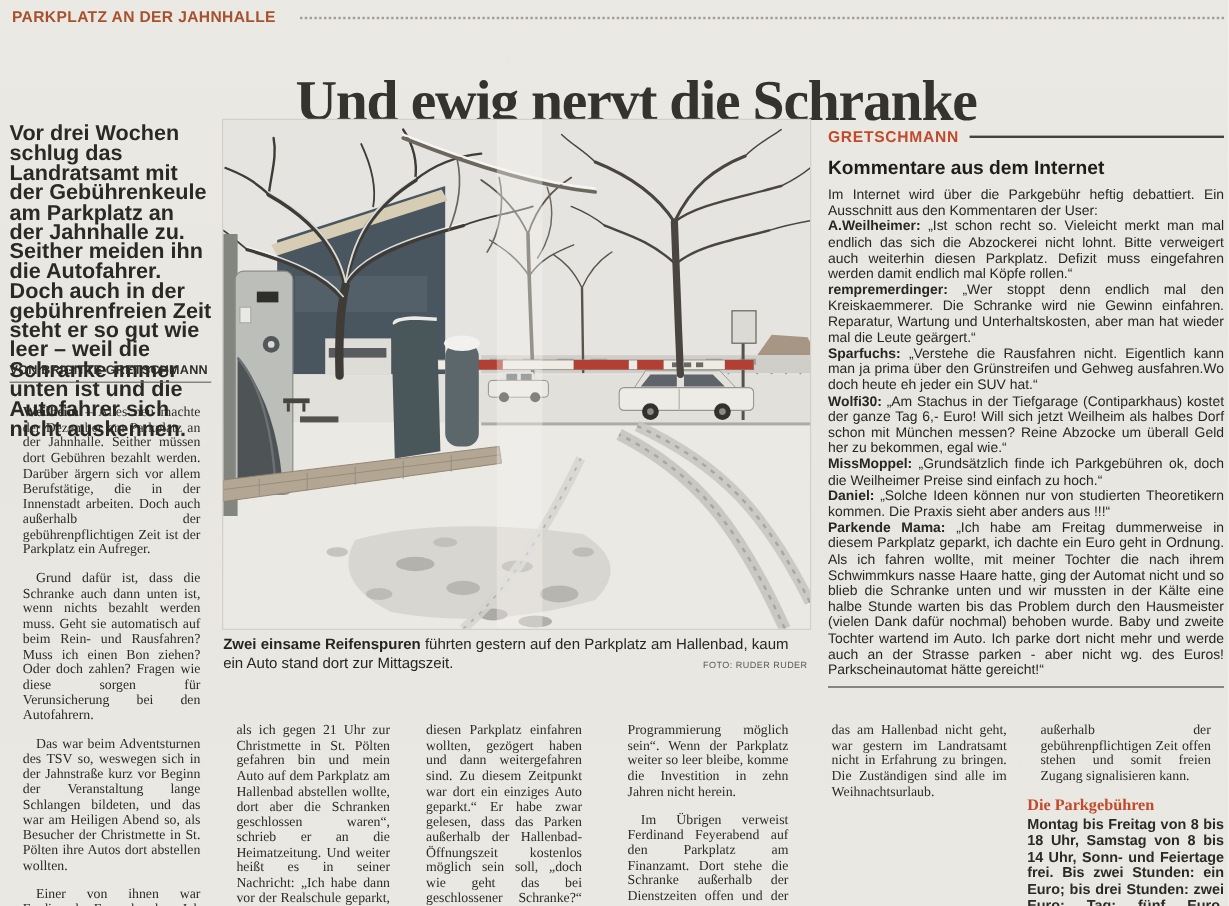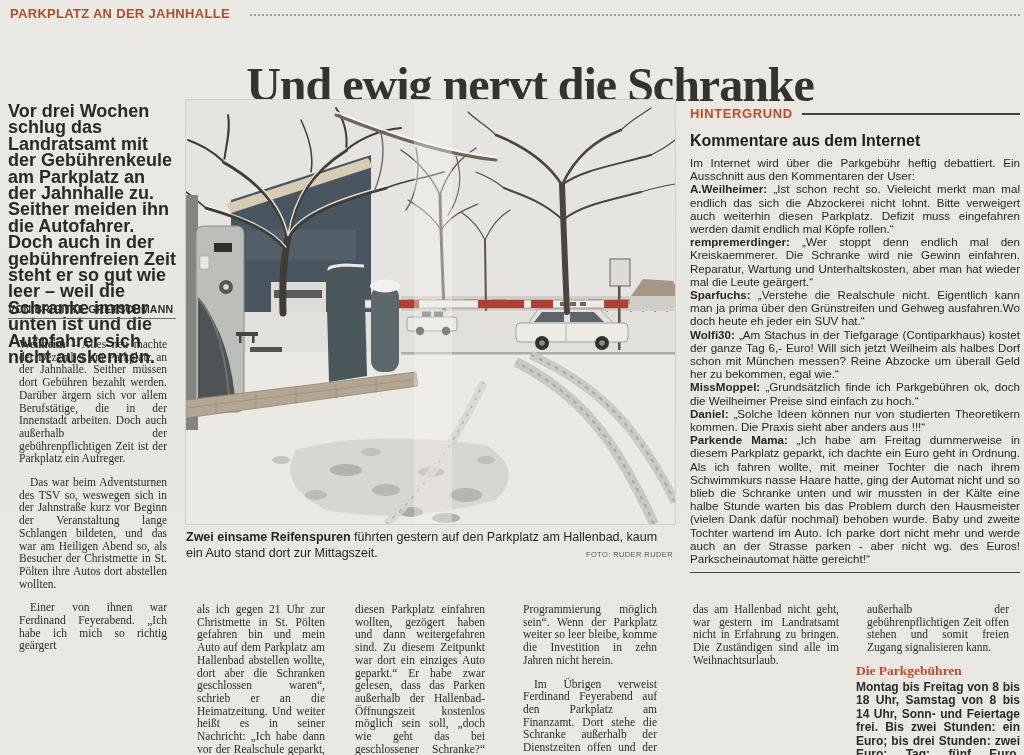--- a/index.html
+++ b/index.html
@@ -58,20 +58,21 @@
   <div class="kicker-rule"></div>
 
   <h1 class="headline">Und ewig nervt die Schranke</h1>
 
   <div class="lead">Vor drei Wochen schlug das Landratsamt mit der Gebührenkeule am Parkplatz an der Jahnhalle zu. Seither meiden ihn die Autofahrer. Doch auch in der gebührenfreien Zeit steht er so gut wie leer – weil die Schranke immer unten ist und die Autofahrer sich nicht auskennen.</div>
   <div class="byline">VON BRIGITTE GRETSCHMANN</div>
   <div class="byline-rule"></div>
 
   <div class="article-left serif">
     <p><b>Weilheim</b><span> – Alles neu machte der Dezember am Parkplatz an der Jahnhalle. Seither müssen dort Gebühren bezahlt werden. Darüber ärgern sich vor allem Berufstätige, die in der Innenstadt arbeiten. Doch auch außerhalb der gebührenpflichtigen Zeit ist der Parkplatz ein Aufreger.</span></p>
+    <p>Grund dafür ist, dass die Schranke auch dann unten ist, wenn nichts bezahlt werden muss. Geht sie automatisch auf beim Rein- und Rausfahren? Muss ich einen Bon ziehen? Oder doch zahlen? Fragen wie diese sorgen für Verunsicherung bei den Autofahrern.</p>
     <p>Das war beim Adventsturnen des TSV so, weswegen sich in der Jahnstraße kurz vor Beginn der Veranstaltung lange Schlangen bildeten, und das war am Heiligen Abend so, als Besucher der Christmette in St. Pölten ihre Autos dort abstellen wollten.</p>
     <p>Einer von ihnen war Ferdinand Feyerabend. „Ich habe ich mich so richtig geärgert</p>
   </div>
 
   <div class="photo">
     <svg width="489" height="424" viewBox="0 0 489 424" xmlns="http://www.w3.org/2000/svg">
 
       <rect x="0" y="0" width="489" height="424" fill="#e5e4e0"></rect>
 
       <polygon points="45,100 185,55 185,212 45,212" fill="#49565f"></polygon>
@@ -261,29 +262,29 @@
     </svg>
   </div>
 
   <div class="caption">
     <b>Zwei einsame Reifenspuren</b><span> führten gestern auf den Parkplatz am Hallenbad, kaum ein Auto stand dort zur Mittagszeit.</span>
     <span class="credit">FOTO: RUDER RUDER</span>
   </div>
 
   <div class="bg-col">
     <div class="bg-head">
-      <span class="bg-label">HINTERGRUND</span>
+      <span class="bg-label">GRETSCHMANN</span>
       <span class="bg-rule"></span>
     </div>
     <div class="bg-title">Kommentare aus dem Internet</div>
     <div class="comments">
       <p>Im Internet wird über die Parkgebühr heftig debattiert. Ein Ausschnitt aus den Kommentaren der User:</p>
       <p><b>A.Weilheimer:</b><span> „Ist schon recht so. Vieleicht merkt man mal endlich das sich die Abzockerei nicht lohnt. Bitte verweigert auch weiterhin diesen Parkplatz. Defizit muss eingefahren werden damit endlich mal Köpfe rollen.“</span></p>
       <p><b>rempremerdinger:</b><span> „Wer stoppt denn endlich mal den Kreiskaemmerer. Die Schranke wird nie Gewinn einfahren. Reparatur, Wartung und Unterhaltskosten, aber man hat wieder mal die Leute geärgert.“</span></p>
-      <p><b>Sparfuchs:</b><span> „Verstehe die Realschule nicht. Eigentlich kann man ja prima über den Grünstreifen und Gehweg ausfahren.Wo doch heute eh jeder ein SUV hat.“</span></p>
+      <p><b>Sparfuchs:</b><span> „Verstehe die Rausfahren nicht. Eigentlich kann man ja prima über den Grünstreifen und Gehweg ausfahren.Wo doch heute eh jeder ein SUV hat.“</span></p>
       <p><b>Wolfi30:</b><span> „Am Stachus in der Tiefgarage (Contiparkhaus) kostet der ganze Tag 6,- Euro! Will sich jetzt Weilheim als halbes Dorf schon mit München messen? Reine Abzocke um überall Geld her zu bekommen, egal wie.“</span></p>
       <p><b>MissMoppel:</b><span> „Grundsätzlich finde ich Parkgebühren ok, doch die Weilheimer Preise sind einfach zu hoch.“</span></p>
       <p><b>Daniel:</b><span> „Solche Ideen können nur von studierten Theoretikern kommen. Die Praxis sieht aber anders aus !!!“</span></p>
       <p><b>Parkende Mama:</b><span> „Ich habe am Freitag dummerweise in diesem Parkplatz geparkt, ich dachte ein Euro geht in Ordnung. Als ich fahren wollte, mit meiner Tochter die nach ihrem Schwimmkurs nasse Haare hatte, ging der Automat nicht und so blieb die Schranke unten und wir mussten in der Kälte eine halbe Stunde warten bis das Problem durch den Hausmeister (vielen Dank dafür nochmal) behoben wurde. Baby und zweite Tochter wartend im Auto. Ich parke dort nicht mehr und werde auch an der Strasse parken - aber nicht wg. des Euros! Parkscheinautomat hätte gereicht!“</span></p>
     </div>
   </div>
   <div class="section-rule"></div>
 
   <div class="col c0 serif">
     <p>als ich gegen 21 Uhr zur Christmette in St. Pölten gefahren bin und mein Auto auf dem Parkplatz am Hallenbad abstellen wollte, dort aber die Schranken geschlossen waren“, schrieb er an die Heimatzeitung. Und weiter heißt es in seiner Nachricht: „Ich habe dann vor der Realschule geparkt, aber auf dem Weg zur Kirche habe ich gesehen, dass noch etliche Autos auf</p>

